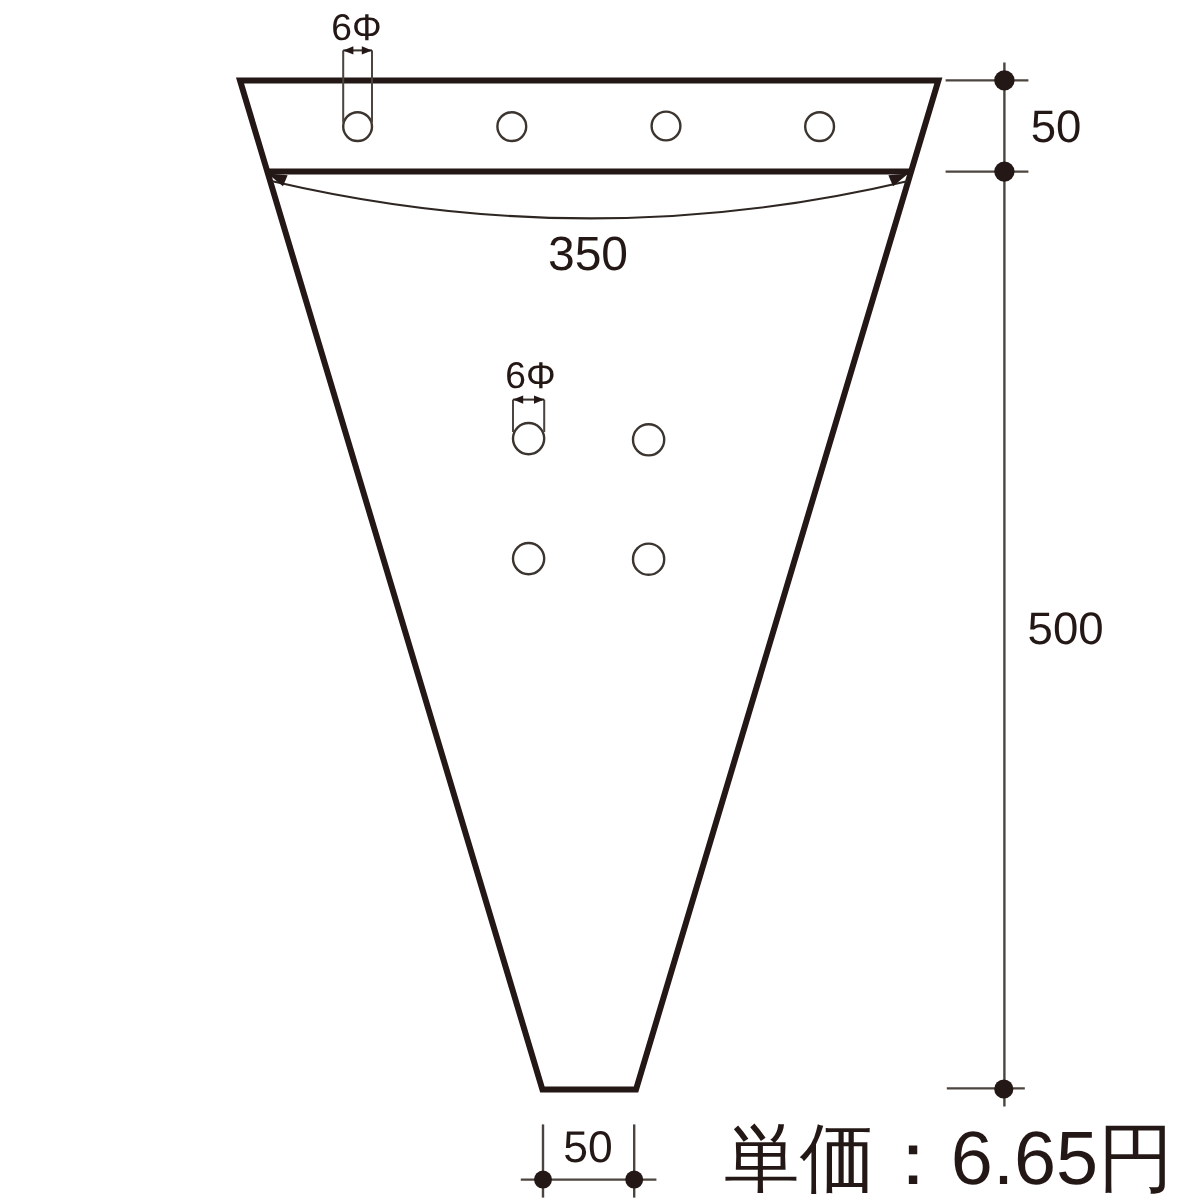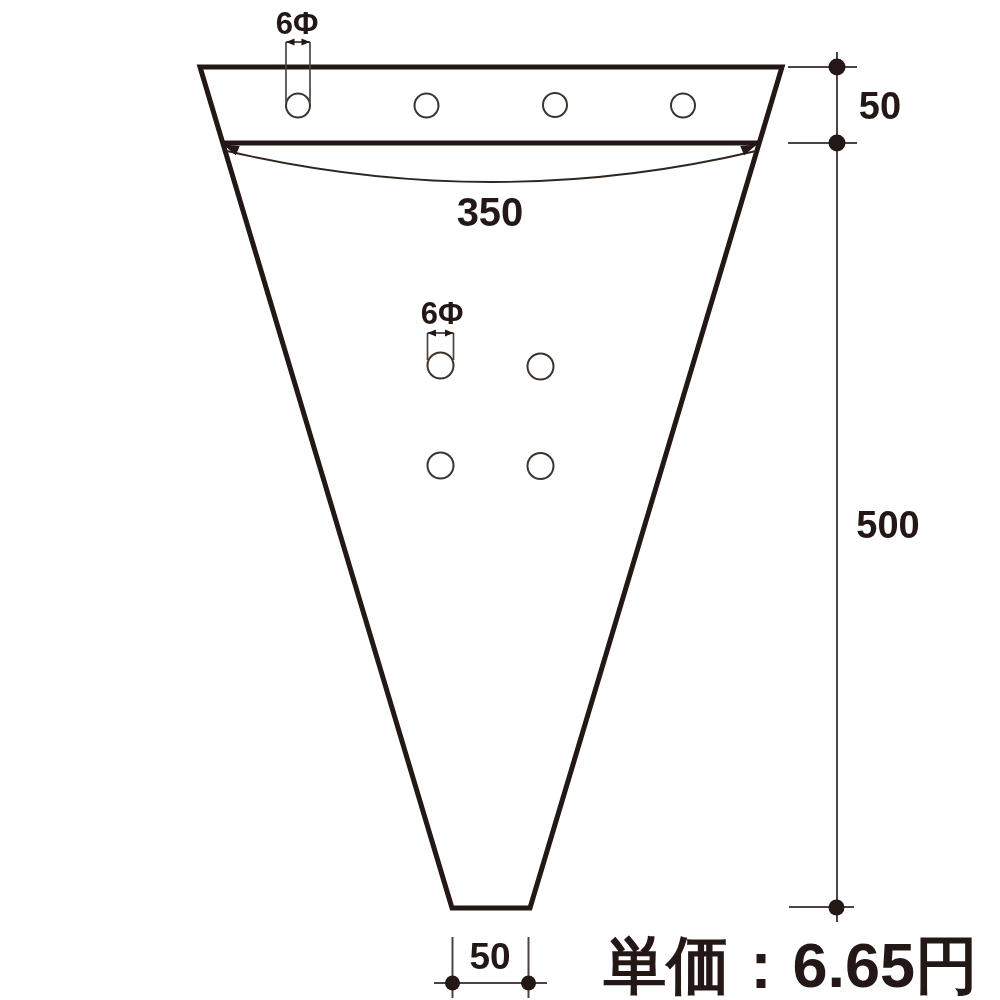--- a/index.html
+++ b/index.html
@@ -6,21 +6,20 @@
     margin: 0;
     padding: 0;
     background: #ffffff;
   }
   .stage {
     position: relative;
     width: 1000px;
     height: 1000px;
     background: #ffffff;
     overflow: hidden;
-    font-weight: bold;
   }
   svg { display: block; }
   .dim-num {
     font-family: "Liberation Sans", sans-serif;
     fill: #231815;
   }
   .price-text {
     font-family: "Liberation Sans", sans-serif;
     fill: #231815;
   }

